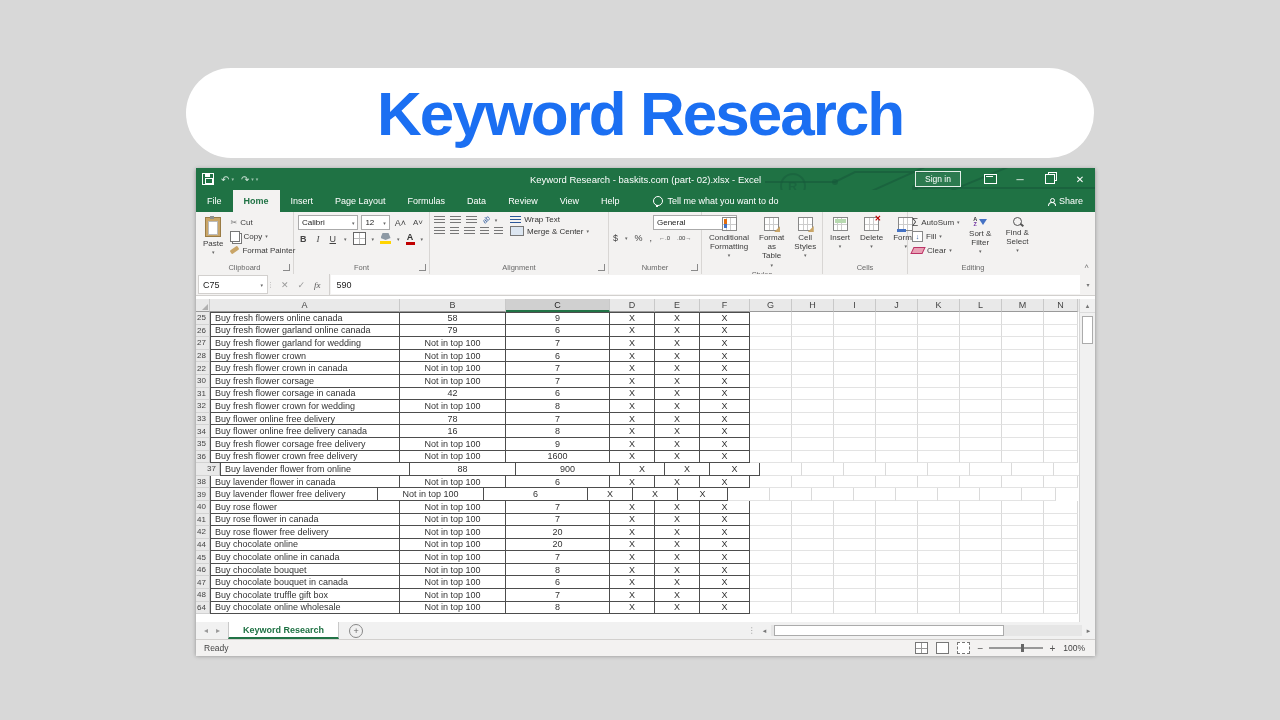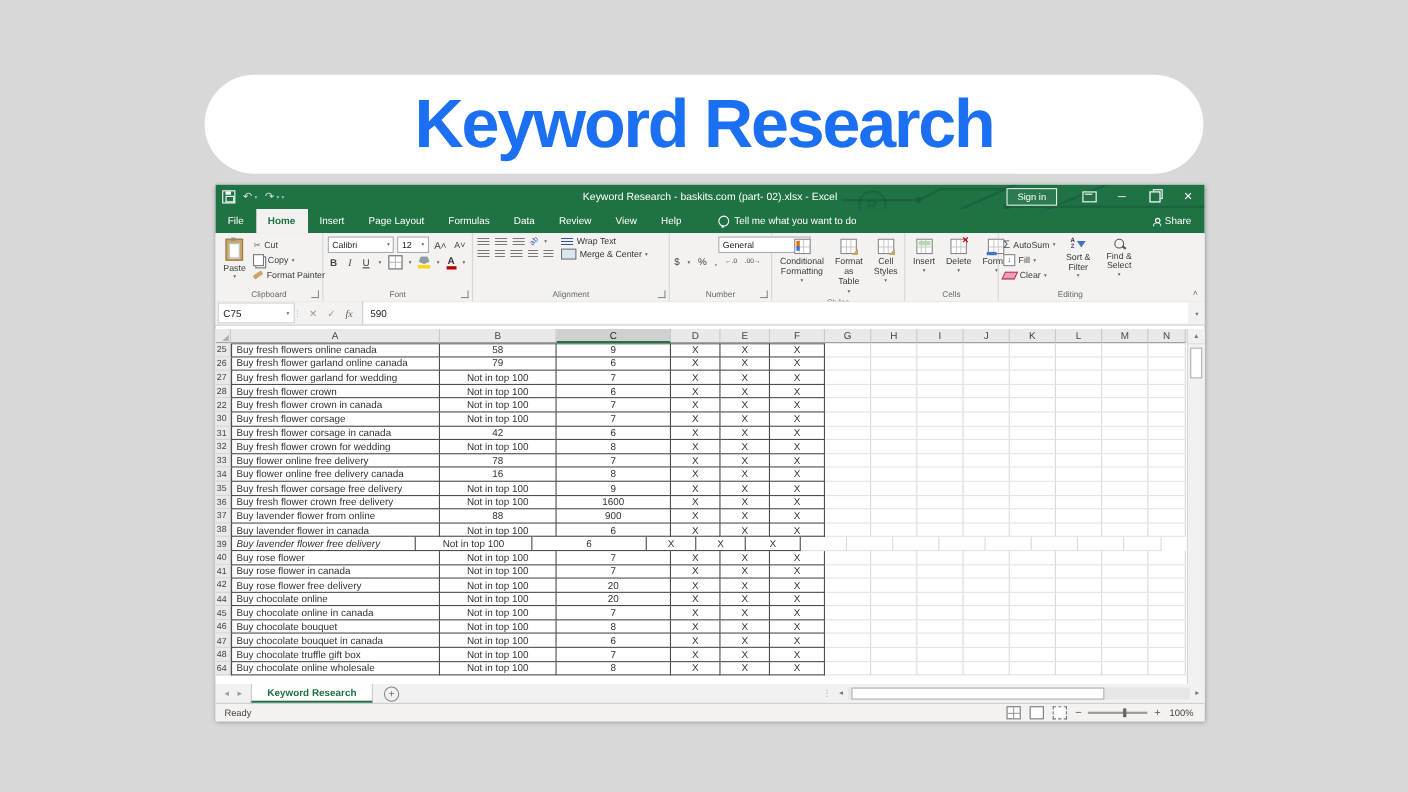--- a/index.html
+++ b/index.html
@@ -659,21 +659,21 @@
           <div class="cl" style="width: 42px;"></div>
           <div class="cl" style="width: 42px;"></div>
           <div class="cl" style="width: 42px;"></div>
           <div class="cl" style="width: 42px;"></div>
           <div class="cl" style="width: 42px;"></div>
           <div class="cl" style="width: 42px;"></div>
           <div class="cl" style="width: 42px;"></div>
           <div class="cl" style="width: 34px;"></div>
         </div>
         <div class="rw">
-          <div class="cl gut" style="width: 14px;">37</div>
+          <div class="cl gut" style="width: 24px;">37</div>
           <div class="cl kw dk dl" style="width: 190px;">Buy lavender flower from online</div>
           <div class="cl dk" style="width: 106px;">88</div>
           <div class="cl dk" style="width: 104px;">900</div>
           <div class="cl dk" style="width: 45px;">X</div>
           <div class="cl dk" style="width: 45px;">X</div>
           <div class="cl dk" style="width: 50px;">X</div>
           <div class="cl" style="width: 42px;"></div>
           <div class="cl" style="width: 42px;"></div>
           <div class="cl" style="width: 42px;"></div>
           <div class="cl" style="width: 42px;"></div>
@@ -694,21 +694,21 @@
           <div class="cl" style="width: 42px;"></div>
           <div class="cl" style="width: 42px;"></div>
           <div class="cl" style="width: 42px;"></div>
           <div class="cl" style="width: 42px;"></div>
           <div class="cl" style="width: 42px;"></div>
           <div class="cl" style="width: 42px;"></div>
           <div class="cl" style="width: 34px;"></div>
         </div>
         <div class="rw">
           <div class="cl gut" style="width: 14px;">39</div>
-          <div class="cl kw dk dl" style="width: 168px; font-style: italic;">Buy lavender flower free delivery</div>
+          <div class="cl kw dk dl" style="width: 168px;">Buy lavender flower free delivery</div>
           <div class="cl dk" style="width: 106px;">Not in top 100</div>
           <div class="cl dk" style="width: 104px;">6</div>
           <div class="cl dk" style="width: 45px;">X</div>
           <div class="cl dk" style="width: 45px;">X</div>
           <div class="cl dk" style="width: 50px;">X</div>
           <div class="cl" style="width: 42px;"></div>
           <div class="cl" style="width: 42px;"></div>
           <div class="cl" style="width: 42px;"></div>
           <div class="cl" style="width: 42px;"></div>
           <div class="cl" style="width: 42px;"></div>

